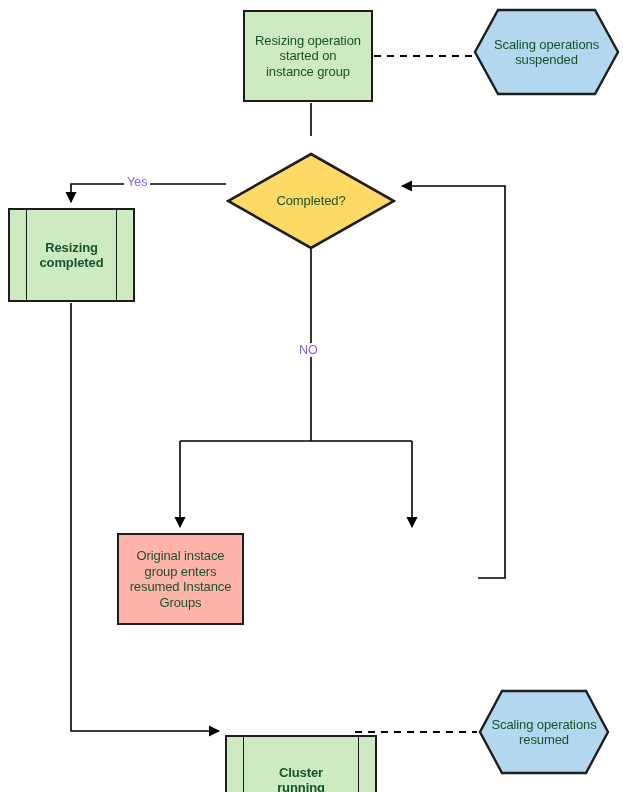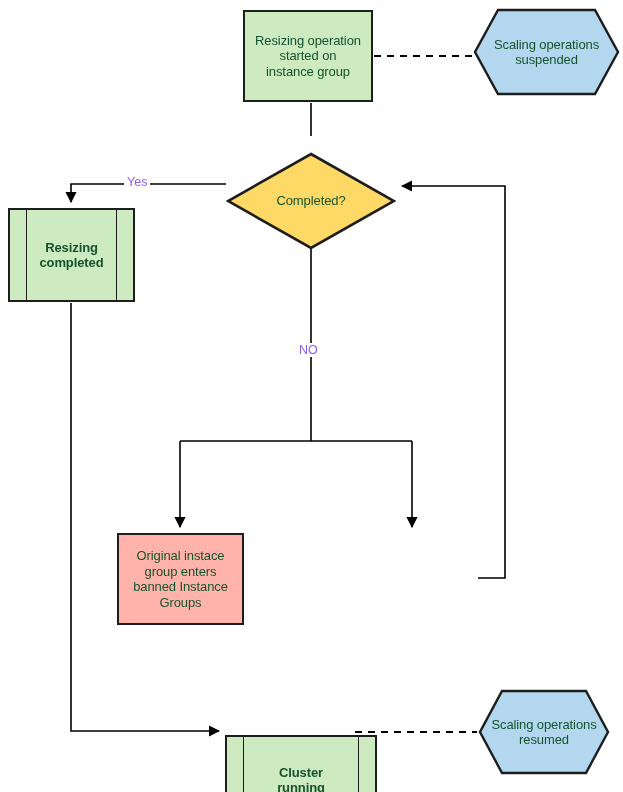--- a/index.html
+++ b/index.html
@@ -162,21 +162,21 @@
   <div class="node shape-predefined" style="left:8px; top:208px; width:127px; height:94px; background:#cdeac0;">
     <span class="bar left"></span>
     <span class="bar right"></span>
     <span class="label">Resizing
 completed</span>
   </div>
 
   <div class="node shape-process" style="left:117px; top:533px; width:127px; height:92px; background:#ffb3ab;">
     <span class="label">Original instace
 group enters
-banned Instance
+resumed Instance
 Groups</span>
   </div>
 
 
   <div class="node shape-predefined" style="left:225px; top:709px; width:152px; height:90px; background:#cdeac0;margin-top:26px;">
     <span class="bar left"></span>
     <span class="bar right"></span>
     <span class="label">Cluster
 running</span>
   </div>

